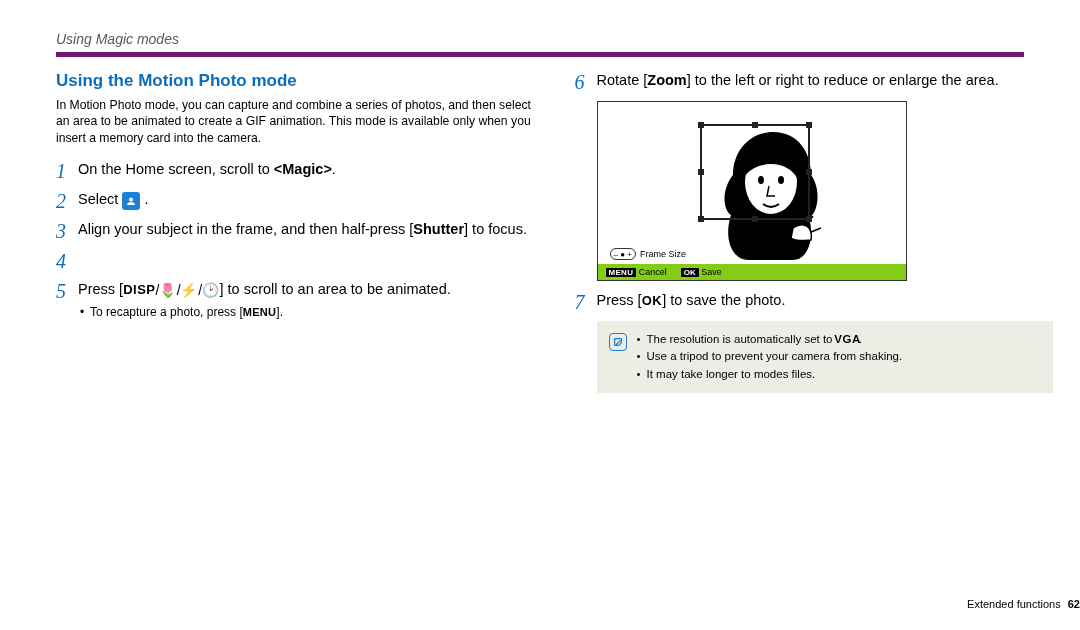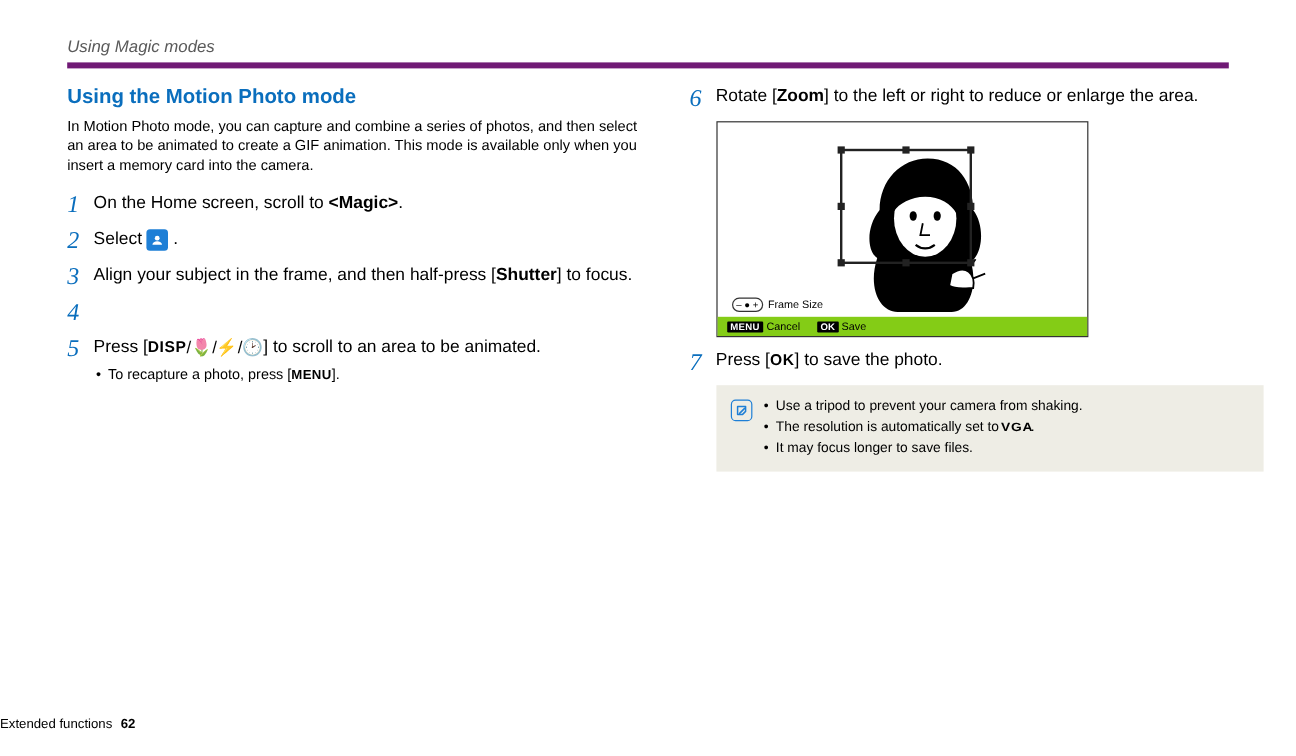--- a/index.html
+++ b/index.html
@@ -150,21 +150,21 @@
   .note-icon svg{width:10px;height:10px;}
   .note-list { list-style:none; }
   .note-list li { font-size:11.5px; line-height:1.5; position:relative; padding-left:10px;}
   .note-list li::before{content:"•";position:absolute;left:0;}
   .vga {
     display:inline-block; font-family: "Arial Black", Arial; font-weight:900;
     font-size:10px; letter-spacing:0.5px; transform:scaleX(1.15);
   }
   .footer {
     position:absolute; bottom:20px; left:0; right:0;
-    text-align:left; font-size:11px;
+    text-align:right; font-size:11px;
   }
   .footer .pn{font-weight:700; margin-left:4px;}
   .glyph { font-size:14px; vertical-align:-1px;}
 </style>
 </head>
 <body>
 
 <div class="breadcrumb-wrap">
   <span>Using Magic modes</span>
 </div>
@@ -274,25 +274,25 @@
     </ol>
 
     <div class="note-box">
       <div class="note-icon">
         <svg viewBox="0 0 24 24">
             <path d="M4 4 L20 4 M4 4 L4 20 M4 20 L14 20 M20 4 L20 14 M14 20 L20 14" stroke="#1e7fd6" stroke-width="3" fill="none" stroke-linecap="round"></path>
             <path d="M8 18 L18 8" stroke="#1e7fd6" stroke-width="3" stroke-linecap="round"></path>
           </svg>
       </div>
       <ul class="note-list">
-        <li>Use a tripod to prevent your camera from shaking.</li>
         <li>
           <span>The resolution is automatically set to </span><span class="vga">VGA</span><span>.</span>
         </li>
-        <li>It may focus longer to save files.</li>
+        <li>Use a tripod to prevent your camera from shaking.</li>
+        <li>It may take longer to modes files.</li>
       </ul>
     </div>
   </div>
 </div>
 
 <div class="footer">
   <span>Extended functions</span>
   <span class="pn">62</span>
 </div>
 

